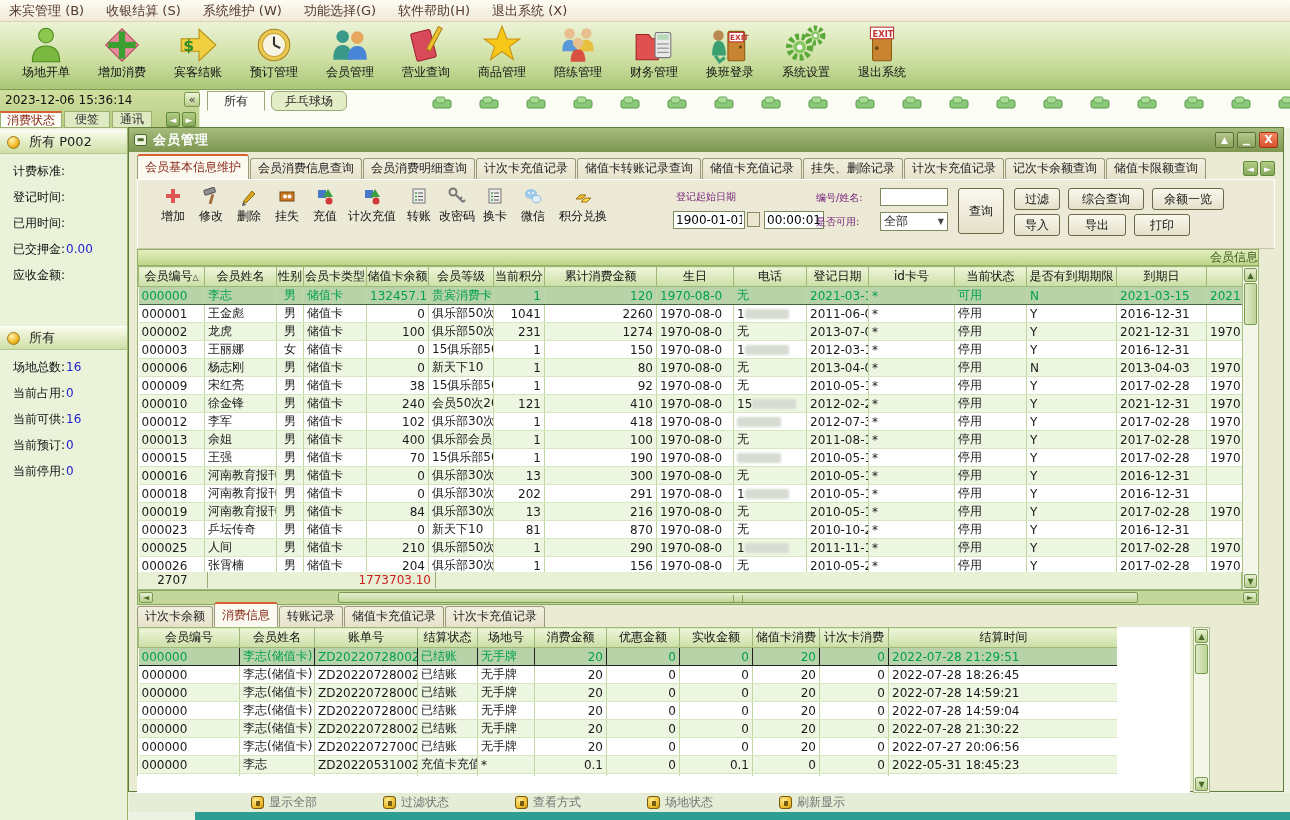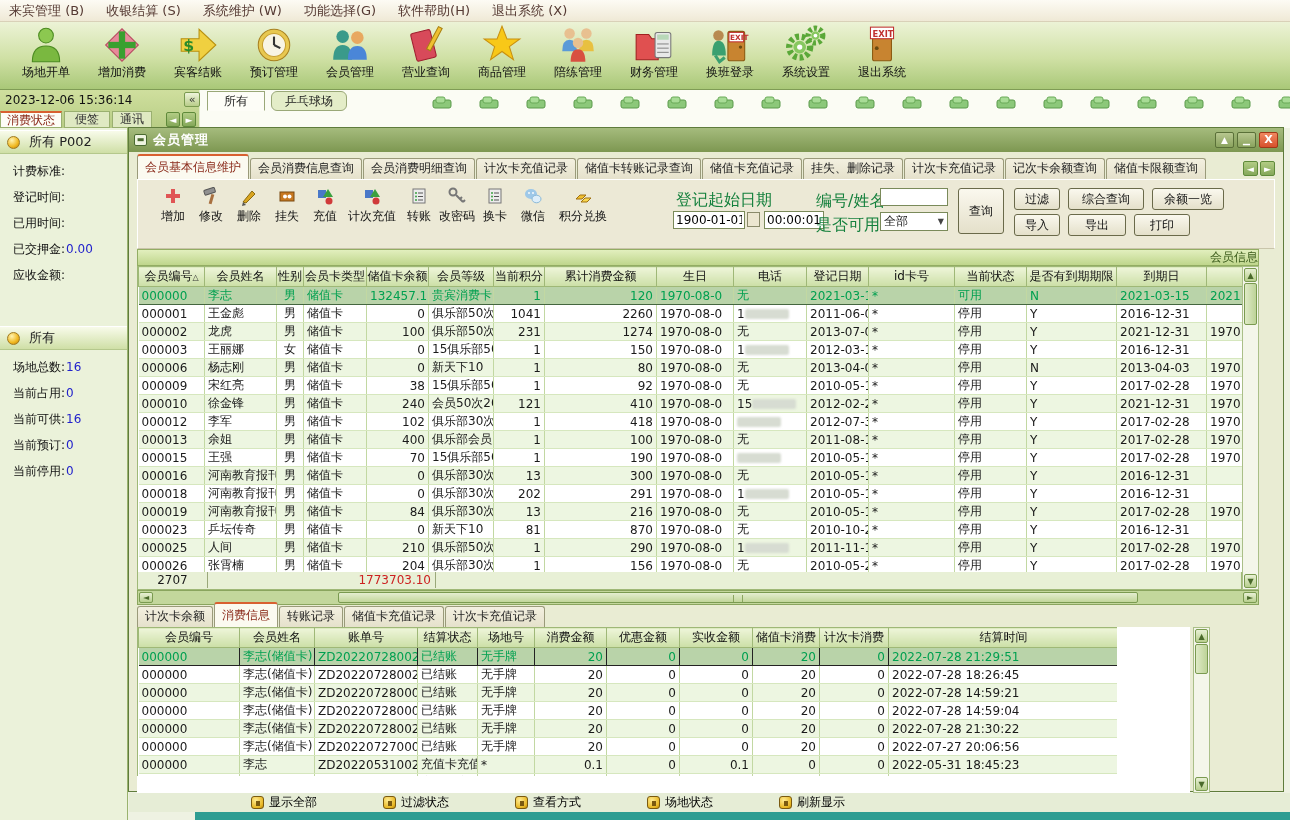--- a/index.html
+++ b/index.html
@@ -80,21 +80,21 @@
   .wtab-arrows span { width:15px; height:15px; font-size:9px; line-height:14px; text-align:center; color:#fff;
     background:linear-gradient(#b2cc84,#85a85a); border:1px solid #5f8a3a; border-radius:2px; }
 
   
   #wtoolbar { height:70px; background:#ece9d6; border:1px solid #fff; border-bottom:1px solid #c9c5ab; position:relative; }
   #actions { position:absolute; left:16px; top:6px; display:flex; }
   .abtn { width:38px; display:flex; flex-direction:column; align-items:center; }
   .abtn.wide1 { width:56px; } .abtn.wide2 { width:62px; }
   .abtn svg { width:20px; height:20px; }
   .abtn span { font-size:12px; color:#111; white-space:nowrap; margin-top:2px; }
-  .flabel { position:absolute; font-size:16px; color:#15803d; white-space:nowrap; }
+  .flabel { position:absolute; font-size:10px; color:#701a75; white-space:nowrap; }
   .finput { position:absolute; height:18px; border:1px solid #7a8a5a; background:#fff; font-size:12px;
     font-family:inherit; padding:0 2px; }
   #datebtn { position:absolute; width:13px; height:15px; background:#ece6d0; border:1px solid #8a8a6a; }
   #enabled-select { position:absolute; width:68px; height:19px; background:#fff; border:1px solid #7a8a5a;
     display:flex; align-items:center; justify-content:space-between; padding:0 3px; font-size:12px; }
   .fbtn { position:absolute; height:22px; border:1px solid #6a6a4a; border-radius:3px;
     background:linear-gradient(#faf8ee,#e4e0ca); text-align:center; font-size:12px; line-height:20px; color:#111; }
   #btn-query { height:46px; line-height:44px; }
 
   
@@ -154,21 +154,21 @@
   #btabs { height:22px; display:flex; align-items:flex-end; }
   #bzone { position:relative; width:1122px; }
   #bwhite { position:absolute; left:0; top:22px; width:1053px; height:166px; background:#fff; }
   #btotals { position:relative; width:1053px; height:17px; background:#ecf2dc; border:1px solid #9fb877; border-top:none;margin-top:48px; }
   .btot { position:absolute; top:0; height:15px; line-height:15px; text-align:right; padding-right:3px;
     color:#cc2020; border-right:1px solid #a8b88a; }
 
   
   #statusbar { position:absolute; left:129px; top:793px; width:1161px; height:19px; background:#e6edd6;
     display:flex; align-items:center; gap:66px; padding-left:122px; overflow:hidden; }
-  .st-item { display:flex; align-items:center; gap:5px; white-space:nowrap; color:#000000; }
+  .st-item { display:flex; align-items:center; gap:5px; white-space:nowrap; color:#737373; }
   .st-icon { width:13px; height:13px; border-radius:3px; border:1px solid #7a5a10;
     background:radial-gradient(circle at 35% 30%,#ffeb90,#e8b825 70%,#b8860a); position:relative; }
   .st-icon::after { content:""; position:absolute; left:4px; top:4px; width:4px; height:5px; background:#7a5a10; }
   #tealbar { position:absolute; left:195px; top:812px; width:1095px; height:8px; background:#2e9d92; }
 </style>
 </head>
 <body>
 
 <div id="menubar">
   <span class="menu-item">来宾管理 (B)</span>

